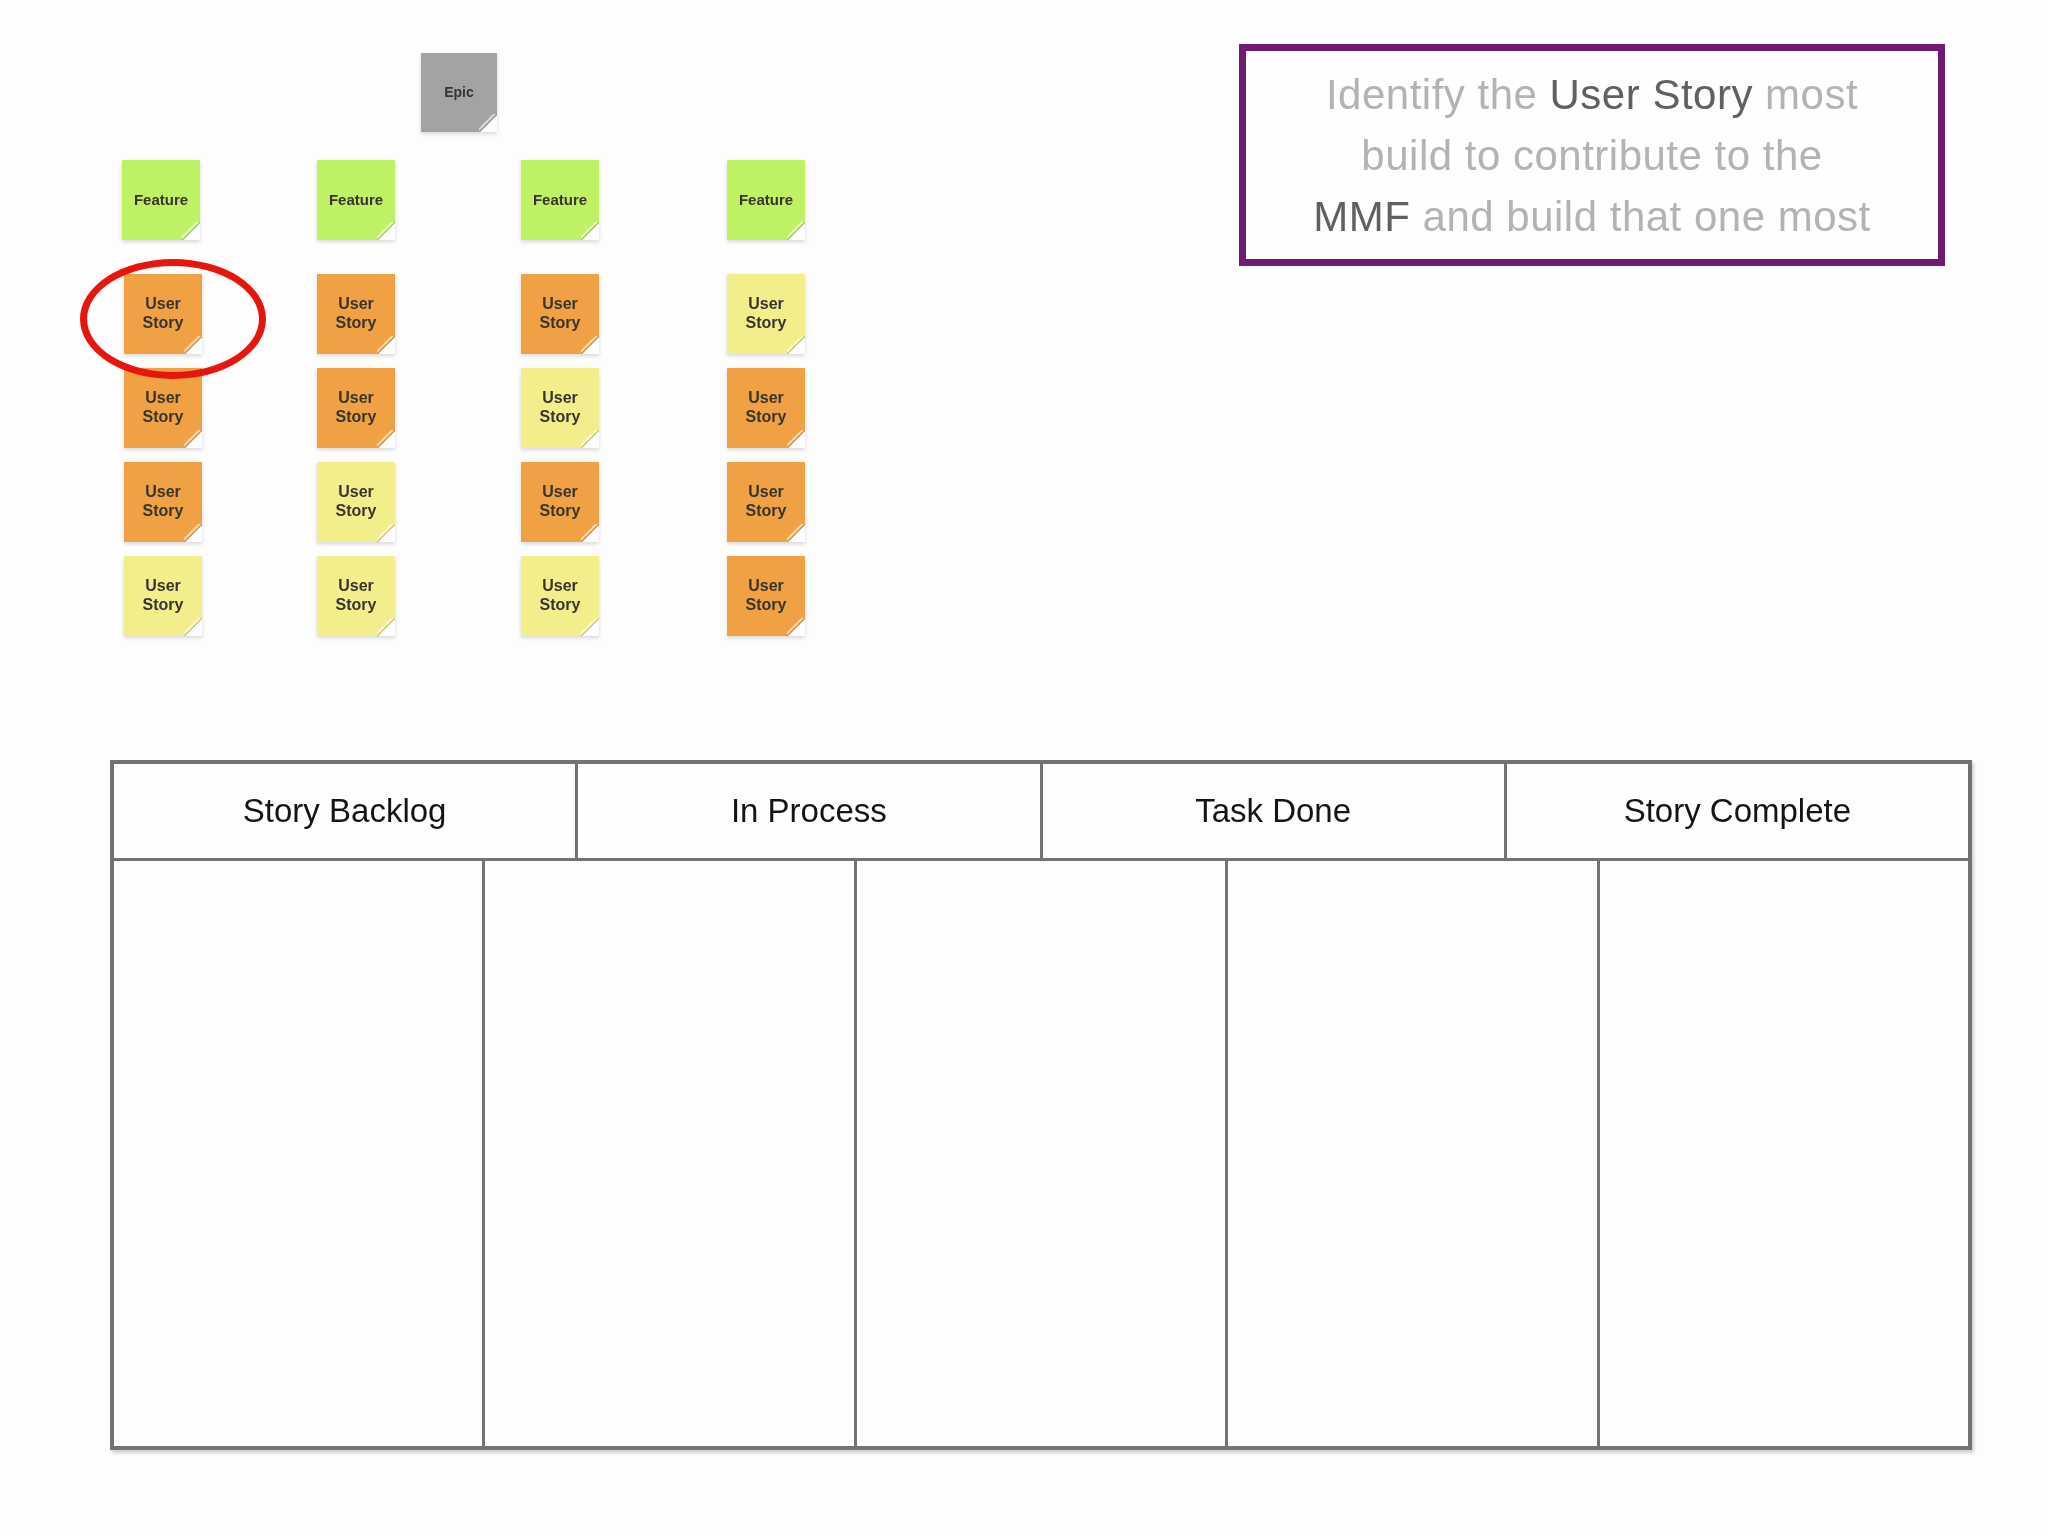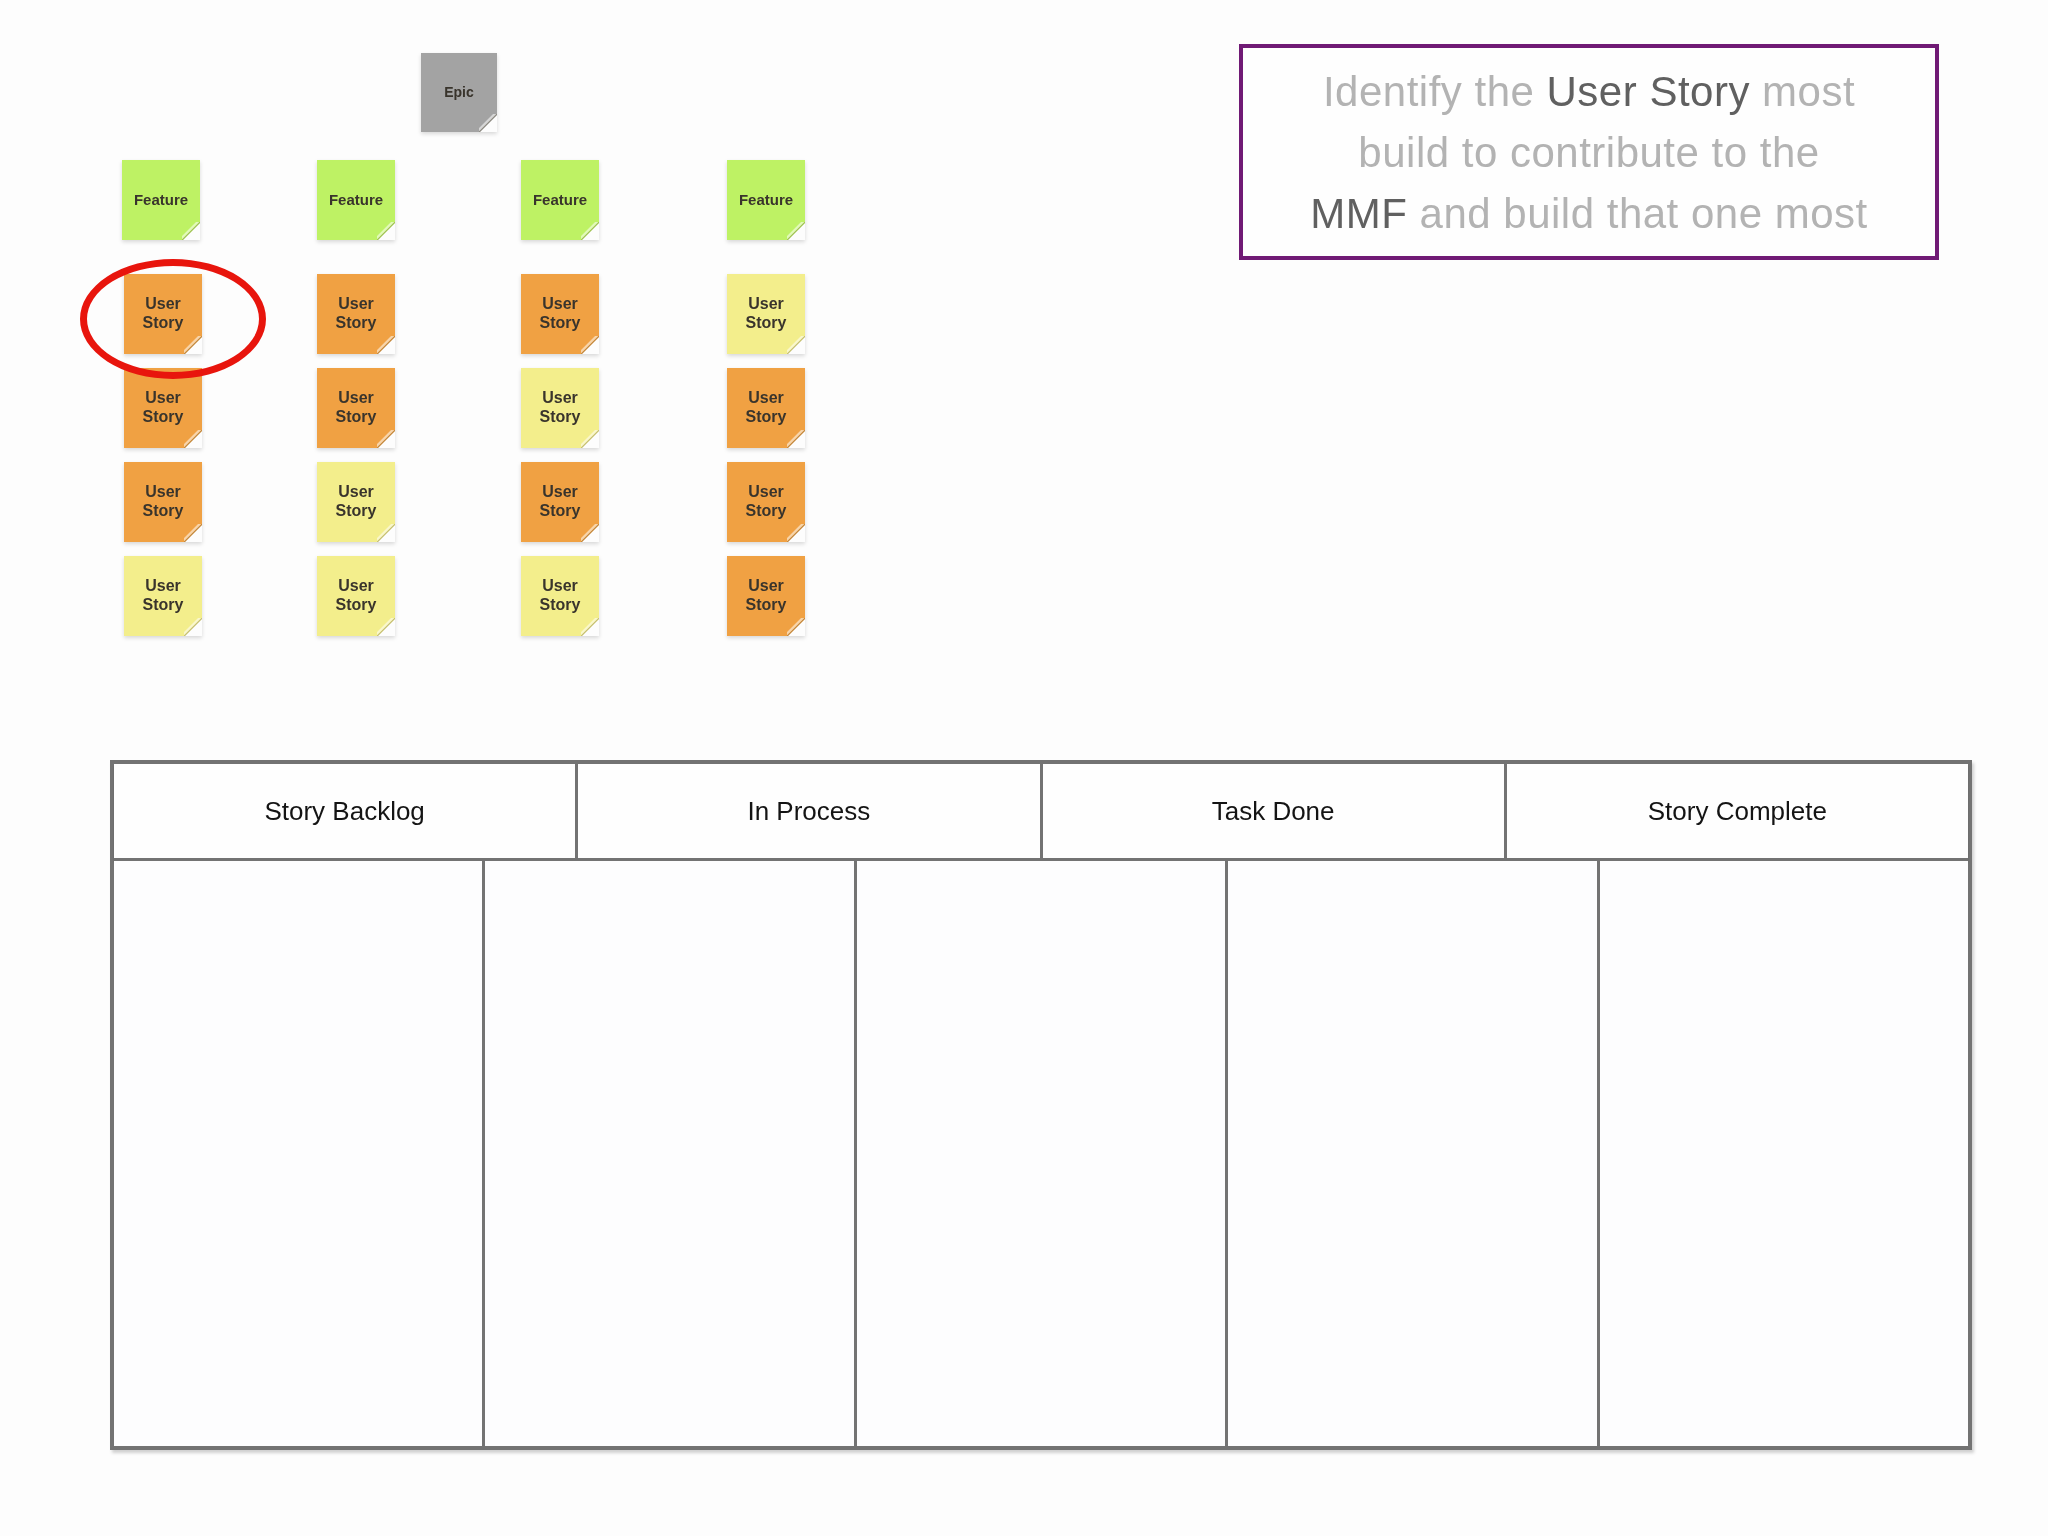--- a/index.html
+++ b/index.html
@@ -29,42 +29,42 @@
   .c-orange{background:#f0a143;}
   .c-yellow{background:#f3ee8c;}
   
   .highlight-ellipse{
     position:absolute;left:80px;top:259px;width:172px;height:106px;
     border:7px solid #e8150d;border-radius:50%;background:transparent;
   }
   
   .ibox{
     position:absolute;left:1239px;top:44px;width:692px;height:208px;
-    border:4px solid #701a75;background:#fefefe;
+    border:7px solid #701a75;background:#fefefe;
     display:flex;align-items:center;justify-content:center;
   }
   .ibox-text{
     text-align:center;font-size:42px;line-height:61px;color:#b3b3b3;letter-spacing:.5px;
   }
   .ibox-text span{white-space:pre-wrap;}
   .ibox-text .em{color:#606060;}
   
   .board{
     position:absolute;left:110px;top:760px;width:1862px;height:690px;
     border:4px solid #737373;background:#fefefe;
     display:flex;flex-direction:column;box-sizing:border-box;
     box-shadow:2px 3px 3px rgba(0,0,0,.18);
   }
   .board-header{
     display:flex;height:94px;border-bottom:3px solid #737373;
     box-shadow:0 2px 2px rgba(0,0,0,.12);
   }
   .hcell{
     flex:1;display:flex;align-items:center;justify-content:center;
-    font-size:26px;color:#141414;border-right:3px solid #737373;
+    font-size:33px;color:#141414;border-right:3px solid #737373;
   }
   .hcell:last-child{border-right:none;}
   .board-body{flex:1;display:flex;}
   .bcell{flex:1;border-right:3px solid #737373;background:#fdfdfe;}
   .bcell:last-child{border-right:none;}
 </style>
 </head>
 <body>
 
 <div class="slide">

